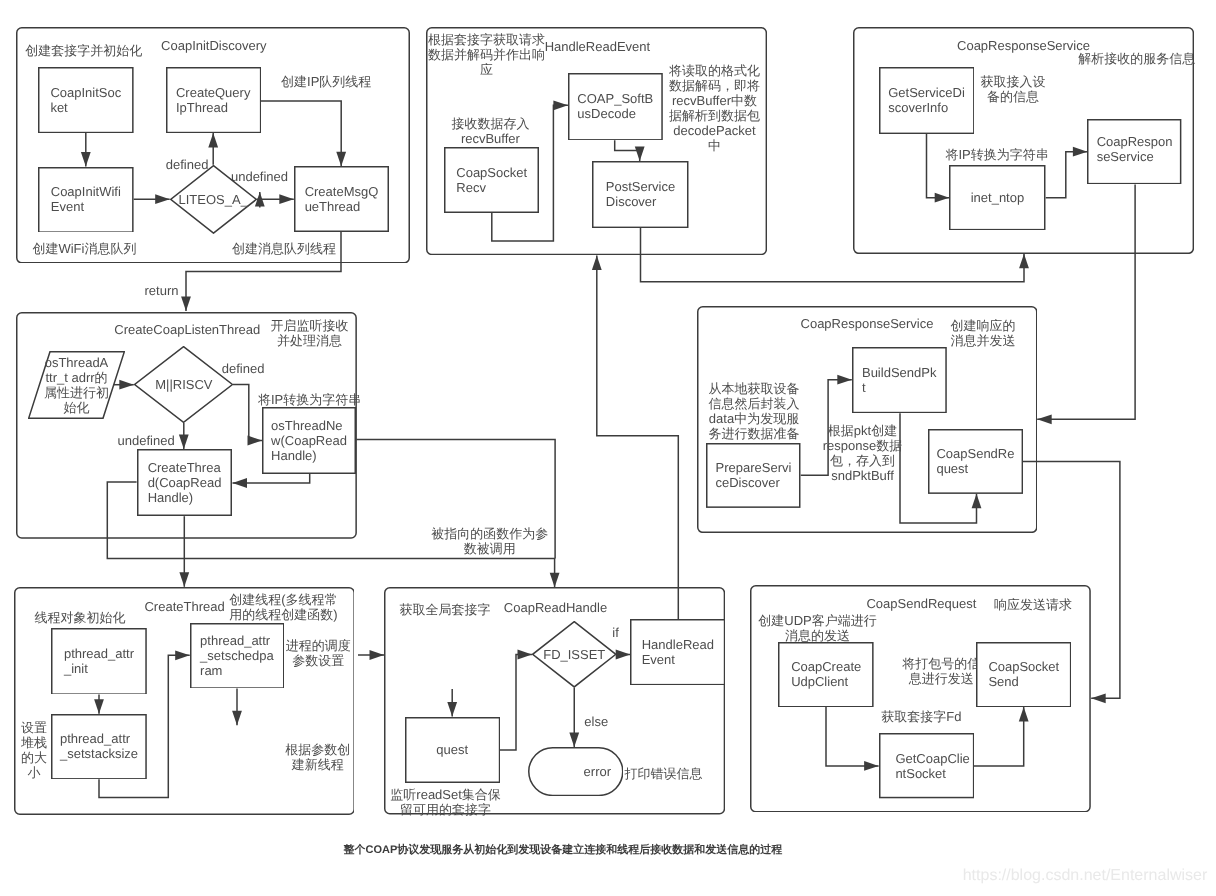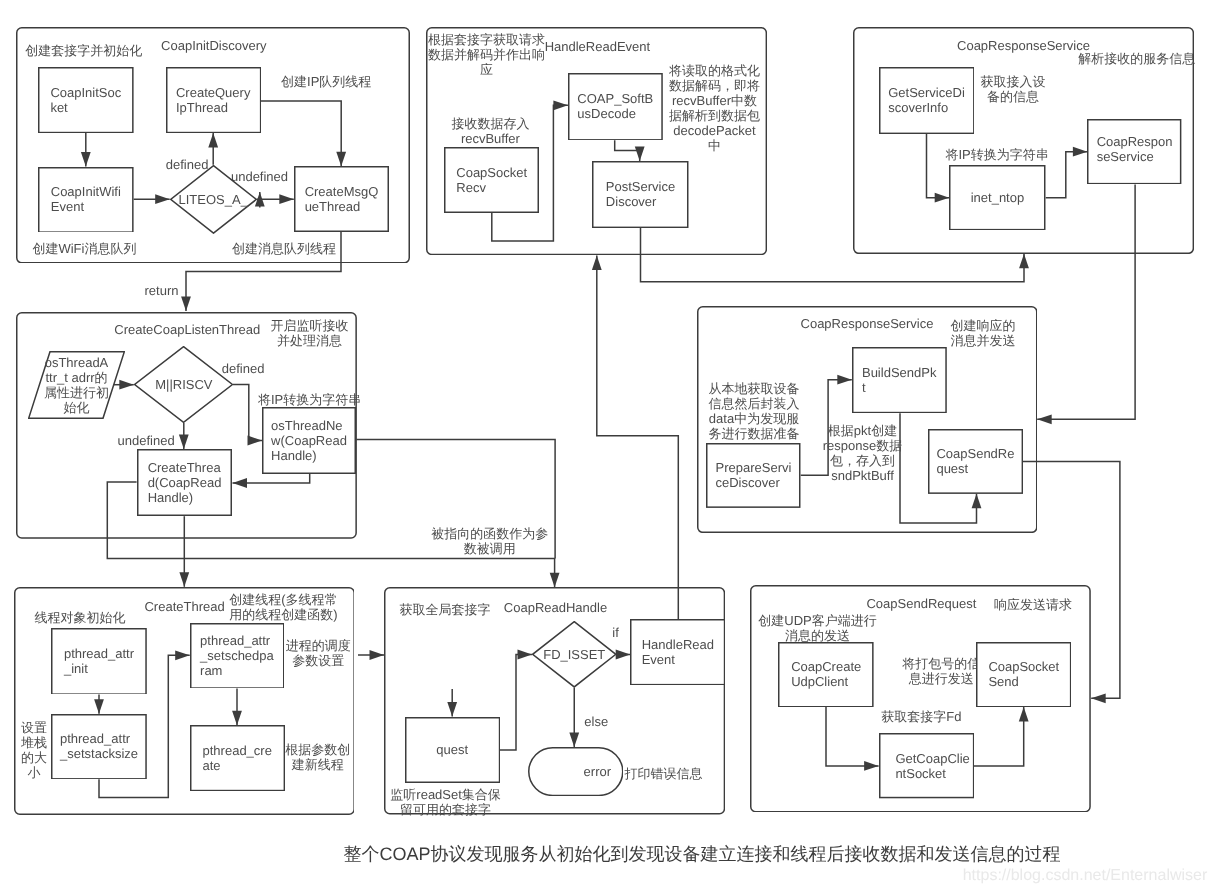--- a/index.html
+++ b/index.html
@@ -24,21 +24,21 @@
         color:#4d4d4d;font-size:13px;line-height:15px;}
   .shape>span{position:relative;z-index:2;}
   .shape>svg{position:absolute;left:0;top:0;z-index:1;}
   .term{position:absolute;box-sizing:border-box;
         display:flex;align-items:center;justify-content:center;
         color:#4d4d4d;font-size:13px;line-height:15px;}
   .term>svg{position:absolute;left:0;top:0;z-index:1;}
   .term>span{position:relative;z-index:2;margin-left:44px;}
   .lbl{position:absolute;color:#4d4d4d;font-size:13px;line-height:15px;
        text-align:center;white-space:pre;transform:translateX(-50%);}
-  .caption{position:absolute;color:#3c3c3c;font-size:18px;white-space:nowrap;}
+  .caption{position:absolute;color:#3c3c3c;font-size:11px;white-space:nowrap;font-weight:bold;}
   .wm{position:absolute;color:#e9e9e9;font-size:16px;white-space:nowrap;}
 </style>
 </head>
 <body>
 
 <div id="stage">
 <div class="grp" style="left:16.2px;top:26.8px;width:394px;height:236.6px">
       <svg width="394" height="236.6" viewBox="0 0 394 236.6">
         <rect x="0.75" y="0.75" width="392.5" height="235.1" rx="5" ry="5" fill="none" stroke="#3c3c3c" stroke-width="1.5"></rect>
       </svg>
@@ -248,26 +248,20 @@
         <rect x="0.75" y="0.75" width="94.3" height="64.1" fill="#fff" stroke="#3c3c3c" stroke-width="1.5"></rect>
       </svg>
       <span>pthread_attr<br>_setstacksize</span>
     </div>
 <div class="node" style="left:189.7px;top:622.6px;width:94.5px;height:65.8px">
       <svg width="94.5" height="65.8" viewBox="0 0 94.5 65.8">
         <rect x="0.75" y="0.75" width="93.0" height="64.3" fill="#fff" stroke="#3c3c3c" stroke-width="1.5"></rect>
       </svg>
       <span>pthread_attr<br>_setschedpa<br>ram</span>
     </div>
-<div class="node" style="left:189.7px;top:725.2px;width:95.1px;height:66.3px">
-      <svg width="95.1" height="66.3" viewBox="0 0 95.1 66.3">
-        <rect x="0.75" y="0.75" width="93.6" height="64.8" fill="#fff" stroke="#3c3c3c" stroke-width="1.5"></rect>
-      </svg>
-      <span>pthread_cre<br>ate</span>
-    </div>
 <div class="node" style="left:404.6px;top:716.5px;width:95.3px;height:66px">
       <svg width="95.3" height="66" viewBox="0 0 95.3 66">
         <rect x="0.75" y="0.75" width="93.8" height="64.5" fill="#fff" stroke="#3c3c3c" stroke-width="1.5"></rect>
       </svg>
       <span>quest</span>
     </div>
 <div class="node" style="left:630.2px;top:618.9px;width:95.3px;height:66.4px">
       <svg width="95.3" height="66.4" viewBox="0 0 95.3 66.4">
         <rect x="0.75" y="0.75" width="93.8" height="64.9" fill="#fff" stroke="#3c3c3c" stroke-width="1.5"></rect>
       </svg>

